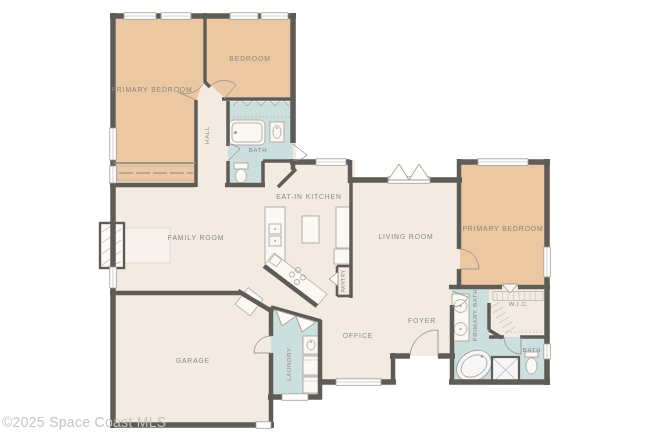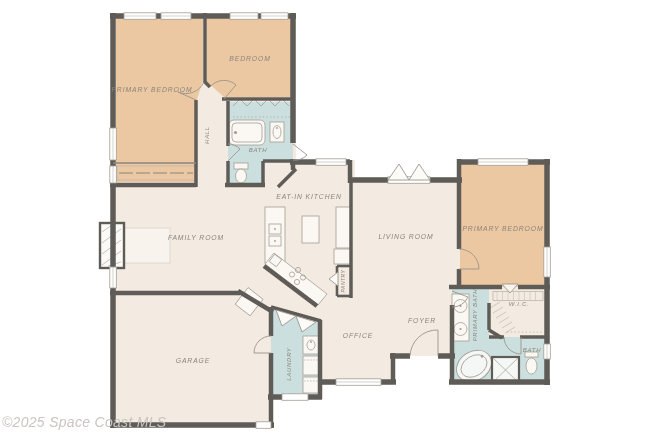--- a/index.html
+++ b/index.html
@@ -1,16 +1,16 @@
 <!DOCTYPE html>
 <html><head>
 <meta charset="utf-8">
 <style>
   html,body{margin:0;padding:0;background:#ffffff;}
-  .stage{width:650px;height:442px;position:relative;background:#ffffff;overflow:hidden;font-style:italic;}
+  .stage{width:650px;height:442px;position:relative;background:#ffffff;overflow:hidden;}
   svg{display:block;}
   .wall{stroke:#5f5c58;stroke-linecap:butt;fill:none;}
   .w6{stroke-width:5.5;}
   .w5{stroke-width:4.5;}
   .w4{stroke-width:3.5;}
   .w3{stroke-width:2.6;}
   .thin{stroke:#8b867e;stroke-width:1.3;}
   .fix{fill:#fbf8f3;stroke:#a39d94;stroke-width:0.8;}
   .fixline{stroke:#a39d94;stroke-width:0.8;fill:none;}
   .shelf{stroke:#bdb7ad;stroke-width:0.8;fill:none;}

